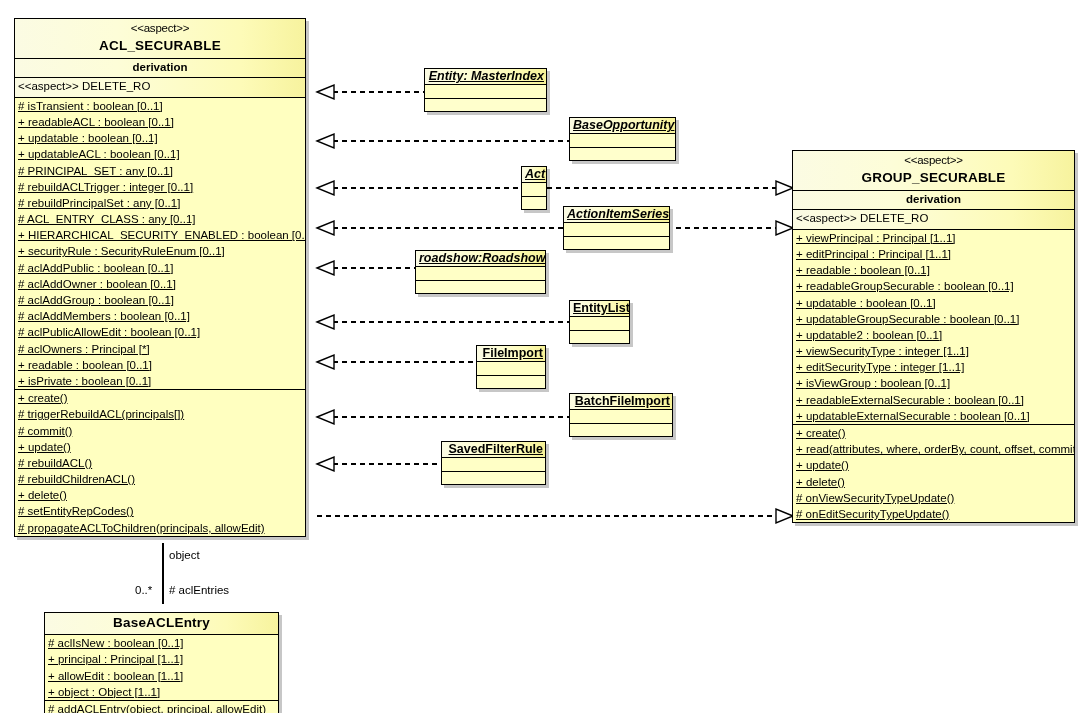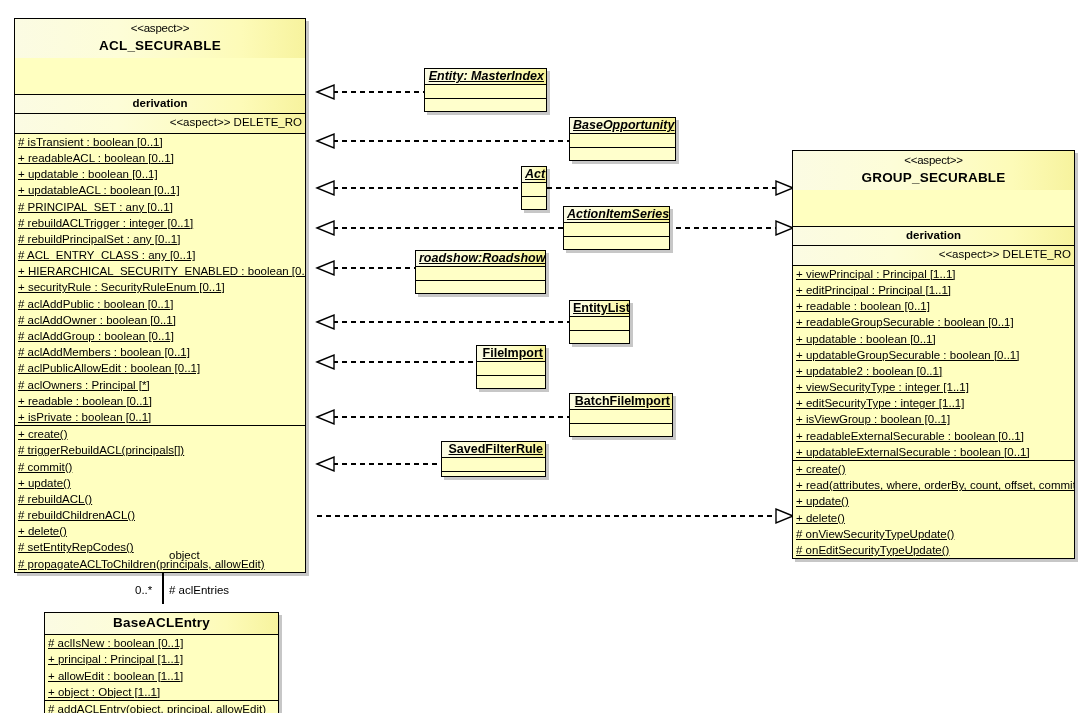--- a/index.html
+++ b/index.html
@@ -57,27 +57,25 @@
   }
   .sep {
     border-top: 1px solid #000000;
   }
   .sub-hdr {
     text-align: center;
     font-weight: bold;
     font-size: 11.5px;
     padding: 1px 4px 2px 4px;
     background: linear-gradient(to right, #fbfbe3 0%, #fdfdd8 35%, #fdfbb8 78%, #f7f39e 100%);
-    margin-top: 36px;
   }
   .derivation-line {
     padding: 1px 3px 2px 3px;
     font-size: 11.5px;
     background: linear-gradient(to right, #fbfbe3 0%, #fdfdd8 35%, #fdfbb8 78%, #f7f39e 100%);
-    text-align: right;
   }
   .compartment {
     background: #ffffc0;
     padding: 0;
     text-decoration: underline;
   }
   .member {
     padding: 0px 3px 0px 3px;
     white-space: nowrap;
     font-size: 11.5px;
@@ -293,20 +291,20 @@
       <div class="uml-small" style="left: 476px; top: 345px; width: 70px; height: 44px;">
         <div class="t">FileImport</div>
         <div class="c1"></div>
         <div class="c2"></div>
       </div>
       <div class="uml-small" style="left: 569px; top: 393px; width: 104px; height: 44px;">
         <div class="t">BatchFileImport</div>
         <div class="c1"></div>
         <div class="c2"></div>
       </div>
-      <div class="uml-small" style="left: 441px; top: 441px; width: 105px; height: 36px;">
+      <div class="uml-small" style="left: 441px; top: 441px; width: 105px; height: 44px;">
         <div class="t">SavedFilterRule</div>
         <div class="c1"></div>
         <div class="c2"></div>
       </div>
     </div>
 
 </div>
 
 </body></html>

